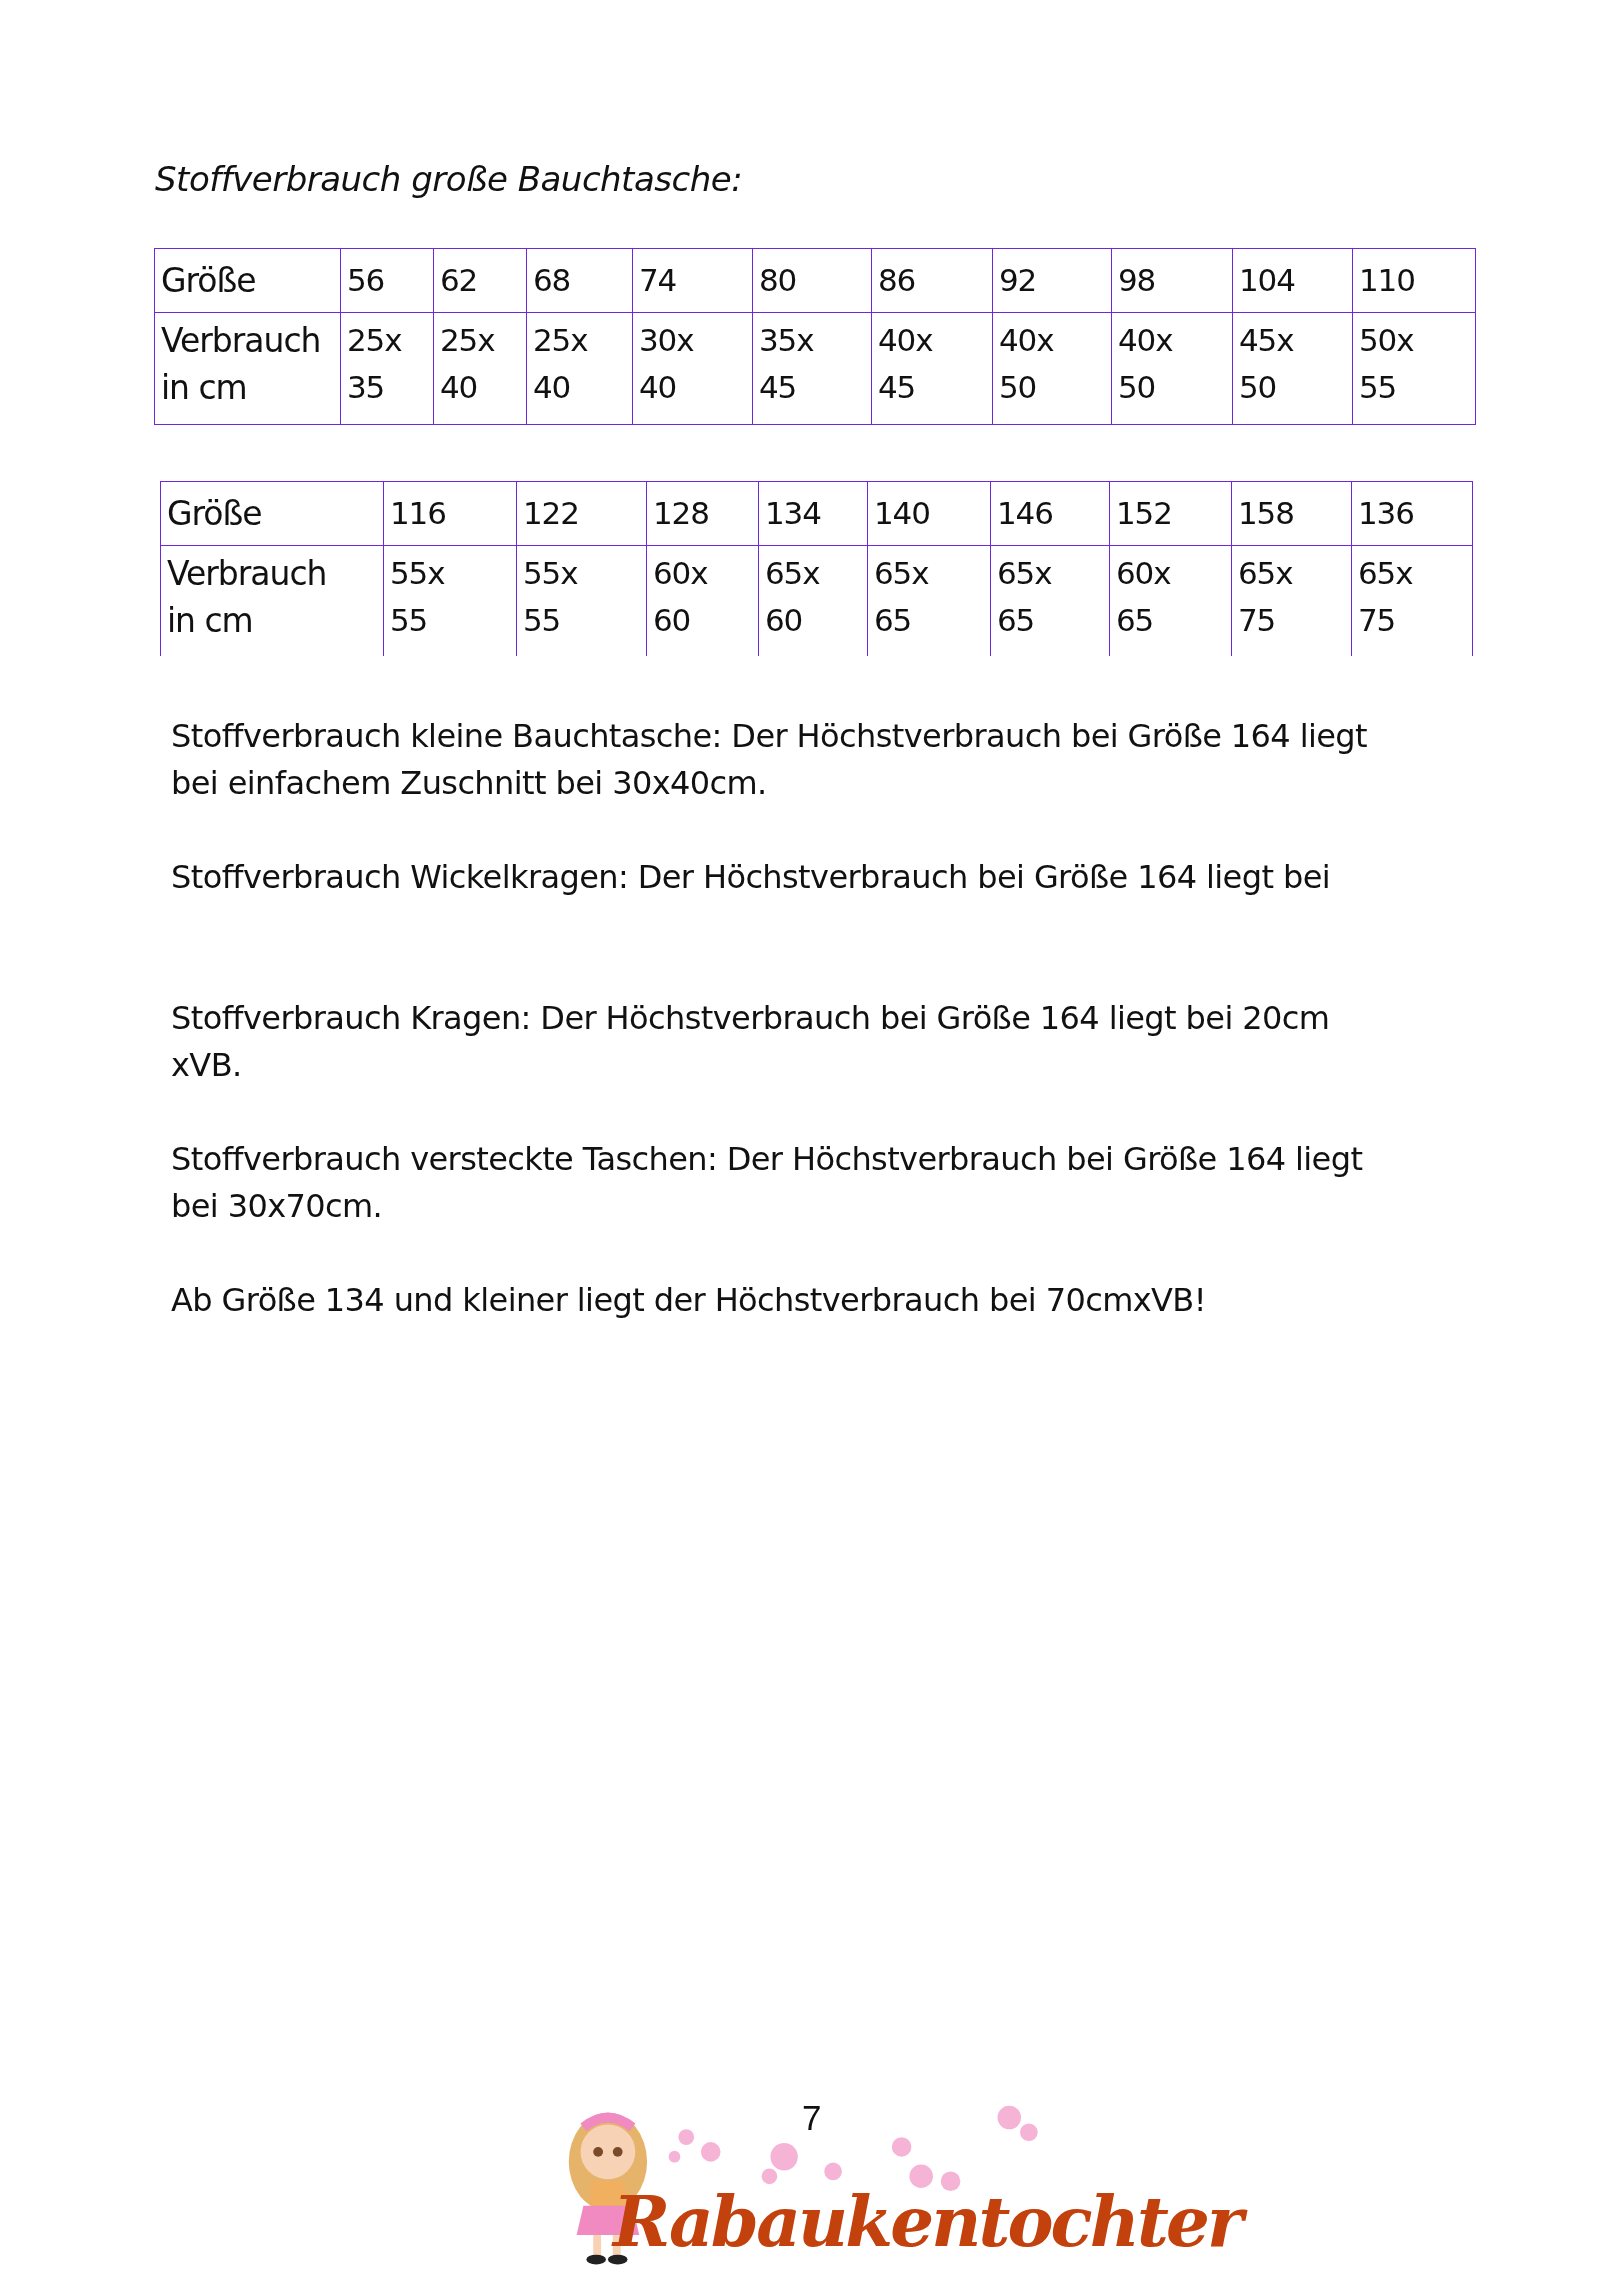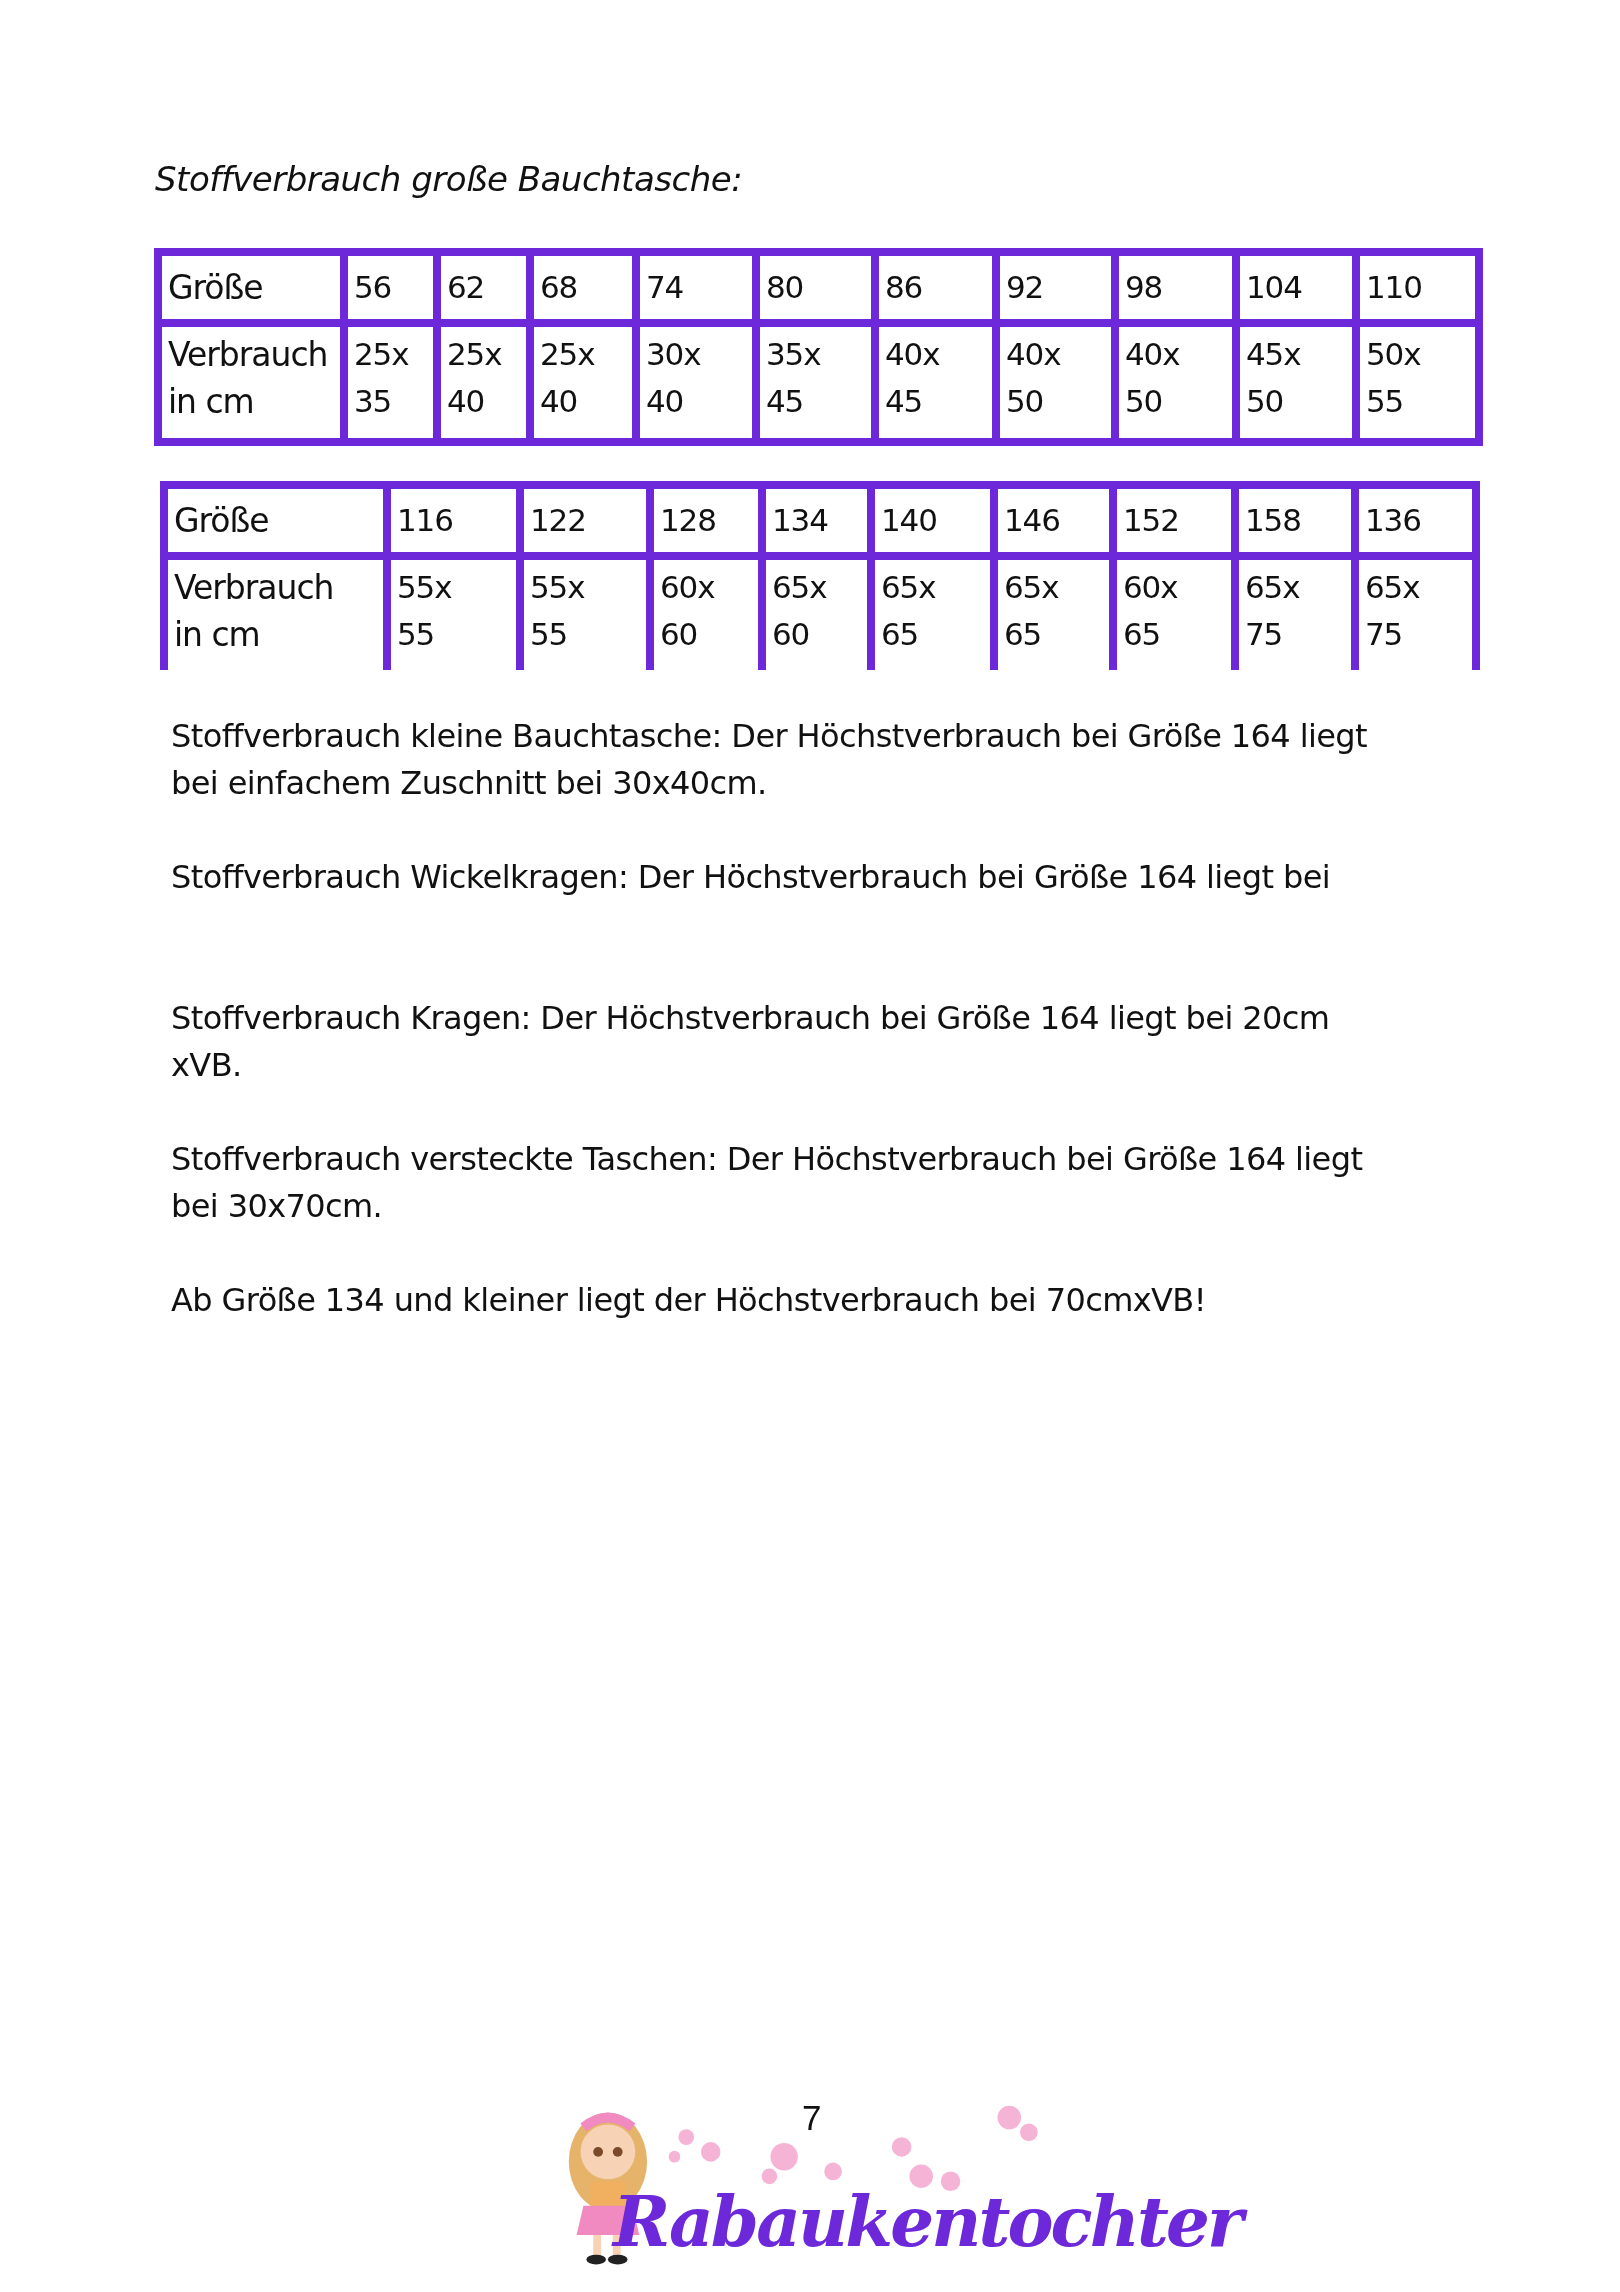--- a/index.html
+++ b/index.html
@@ -1,31 +1,31 @@
 <!DOCTYPE html>
 <html><head>
 <meta charset="utf-8">
 <style>
   html, body { margin: 0; padding: 0; background: #ffffff; }
   body { width: 1620px; height: 2293px; position: relative; overflow: hidden;
          font-family: "DejaVu Sans", sans-serif; color: #111; }
   .heading { position: absolute; left: 155px; top: 159px; font-size: 34px; letter-spacing: -0.5px; font-style: italic; }
   table.sizes { position: absolute; border-collapse: collapse; table-layout: fixed; font-size: 31px; }
-  table.sizes td { border: 8px solid #6d28d9; padding: 0 0 0 5.9px; vertical-align: top; white-space: nowrap; overflow: hidden; letter-spacing: -1px; }
+  table.sizes td { border: 1px solid #6d28d9; padding: 0 0 0 5.9px; vertical-align: top; white-space: nowrap; overflow: hidden; letter-spacing: -1px; }
   table.sizes td.lab { font-size: 33px; padding-left: 5.9px; }
   #t1 { left: 154px; top: 248px; width: 1318px; }
   #t1 tr.h td { height: 60px; line-height: 63px; }
   #t1 tr.v td { height: 107px; line-height: 47px; padding-top: 3.9px; }
   #t2 { left: 160px; top: 481px; width: 1310px; }
   #t2 tr.h td { height: 61px; line-height: 63px; }
   #t2 tr.v td { height: 106px; line-height: 47px; padding-top: 3.9px; border-bottom: none; }
   .para { position: absolute; left: 171px; width: 1372px; font-size: 32px; line-height: 47px; letter-spacing: -0.6px; margin-top: 9px; }
   .footer { position: absolute; left: 549px; top: 2098px; width: 529px; height: 186px; }
   .page-num { position: absolute; left: 802px; top: 2098px; font-size: 35px; font-family: "Liberation Sans", sans-serif; }
-  .logo-text { position: absolute; left: 613px; top: 2181px; font-family: "DejaVu Serif", serif; font-style: italic; font-weight: bold; font-size: 69px; letter-spacing: -2.9px; color: #6d28d9; }
+  .logo-text { position: absolute; left: 613px; top: 2181px; font-family: "DejaVu Serif", serif; font-style: italic; font-weight: bold; font-size: 69px; letter-spacing: -2.9px; color: #c2410c; }
 </style>
 </head>
 <body>
 
 <div class="heading">Stoffverbrauch große Bauchtasche:</div>
 
 <table class="sizes" id="t1">
   <colgroup>
     <col style="width:186px">
       <col style="width:93px">

